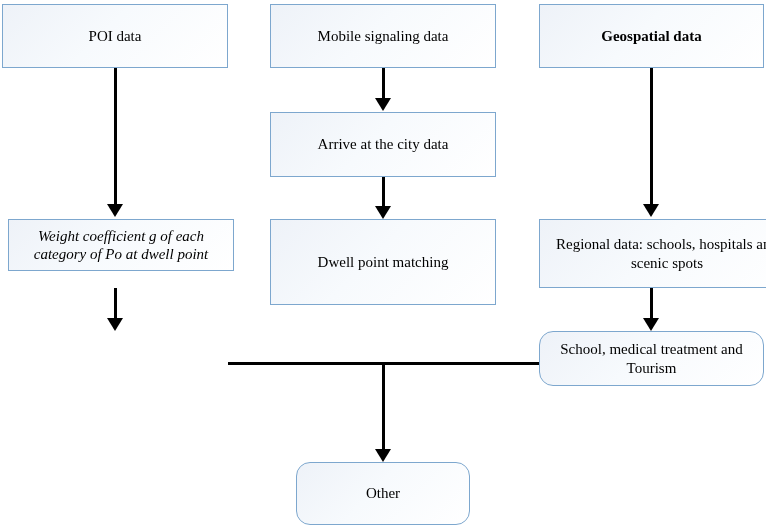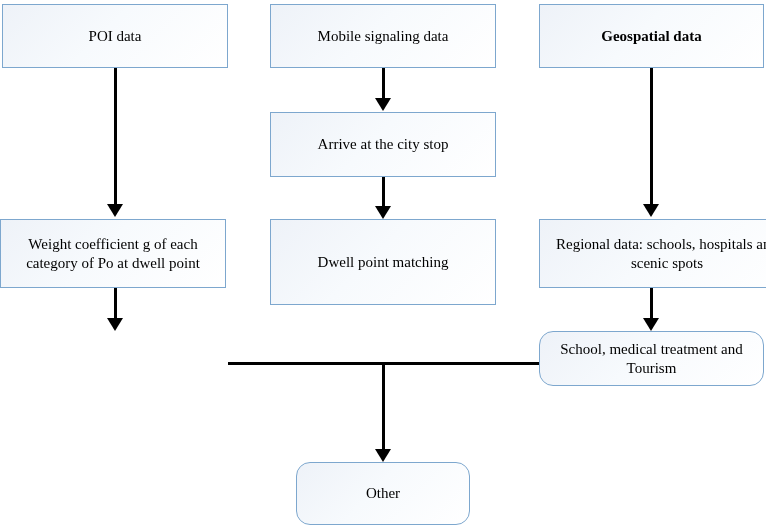--- a/index.html
+++ b/index.html
@@ -90,24 +90,24 @@
 
   <div class="node" style="left:270px; top:4px; width:226px; height:64px;">
     <span class="lbl">Mobile signaling data</span>
   </div>
 
   <div class="node" style="left:539px; top:4px; width:225px; height:64px;font-weight:bold;">
     <span class="lbl">Geospatial data</span>
   </div>
 
   <div class="node" style="left:270px; top:112px; width:226px; height:65px;">
-    <span class="lbl">Arrive at the city stop</span>
+    <span class="lbl">Arrive at the city data</span>
   </div>
 
-  <div class="node" style="left:0; top:219px; width:226px; height:69px;">
+  <div class="node" style="left:8px; top:219px; width:226px; height:52px;font-style:italic;">
     <span class="lbl">Weight coefficient g of each category of Po at dwell point</span>
   </div>
 
   <div class="node" style="left:270px; top:219px; width:226px; height:86px;">
     <span class="lbl">Dwell point matching</span>
   </div>
 
   <div class="node" style="left:539px; top:219px; width:256px; height:69px;">
     <span class="lbl">Regional data: schools, hospitals and scenic spots</span>
   </div>

